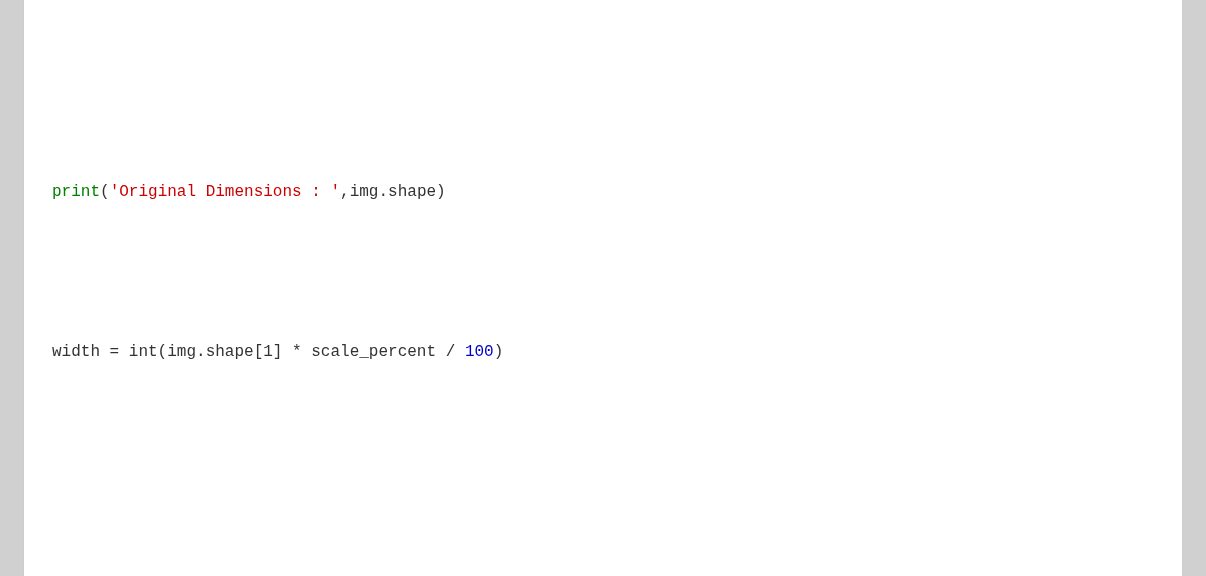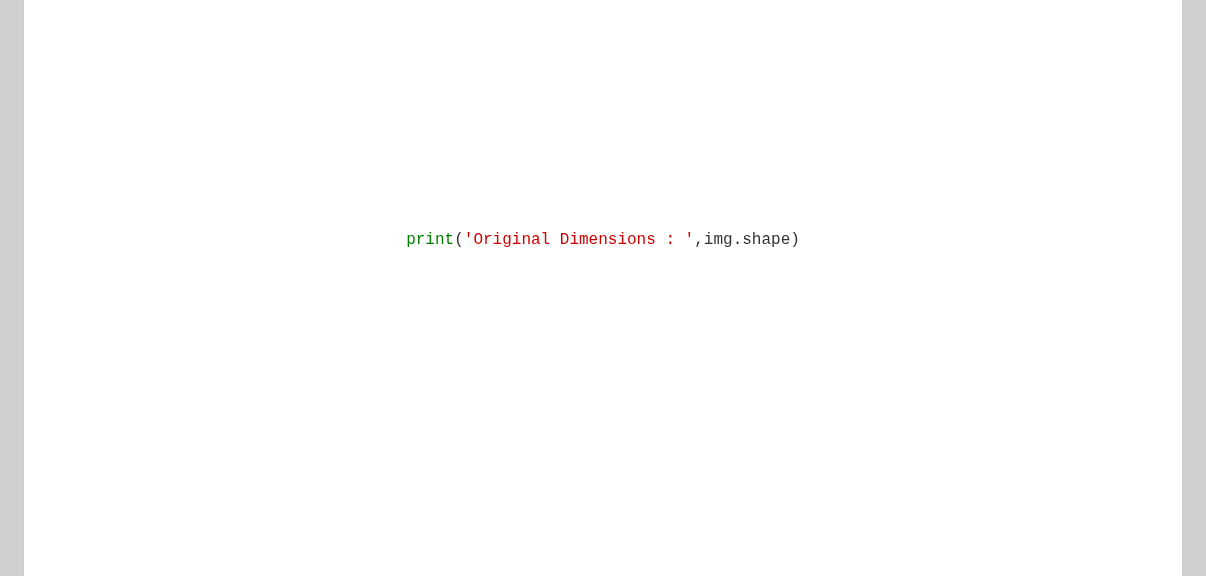--- a/index.html
+++ b/index.html
@@ -31,21 +31,20 @@
     .code-block {
       font-family: 'Courier New', Courier, monospace;
       font-size: 16px;
       line-height: 2.0;
       white-space: pre;
     }
 
     .line {
       display: block;
       white-space: pre;
-      text-align: center;
     }
 
     
     .c-keyword { color: #008000; } 
     .c-string { color: #cc0000; }  
     .c-number { color: #0000cc; }  
     .c-default { color: #333333; }
   </style>
 </head>
 <body>
@@ -55,20 +54,21 @@
 
     
 
     
 
     
 
     <span class="line"><span class="c-keyword">print</span><span class="c-default">(</span><span class="c-string">'Original Dimensions : '</span><span class="c-default">,img.shape)</span></span>
 
 
+    <span class="line"><span class="c-default">width = int(img.shape[1] * scale_percent / </span><span class="c-number">100</span><span class="c-default">)</span></span>
 
 
     
 
     
 
     
 
   </div>
 </div>

